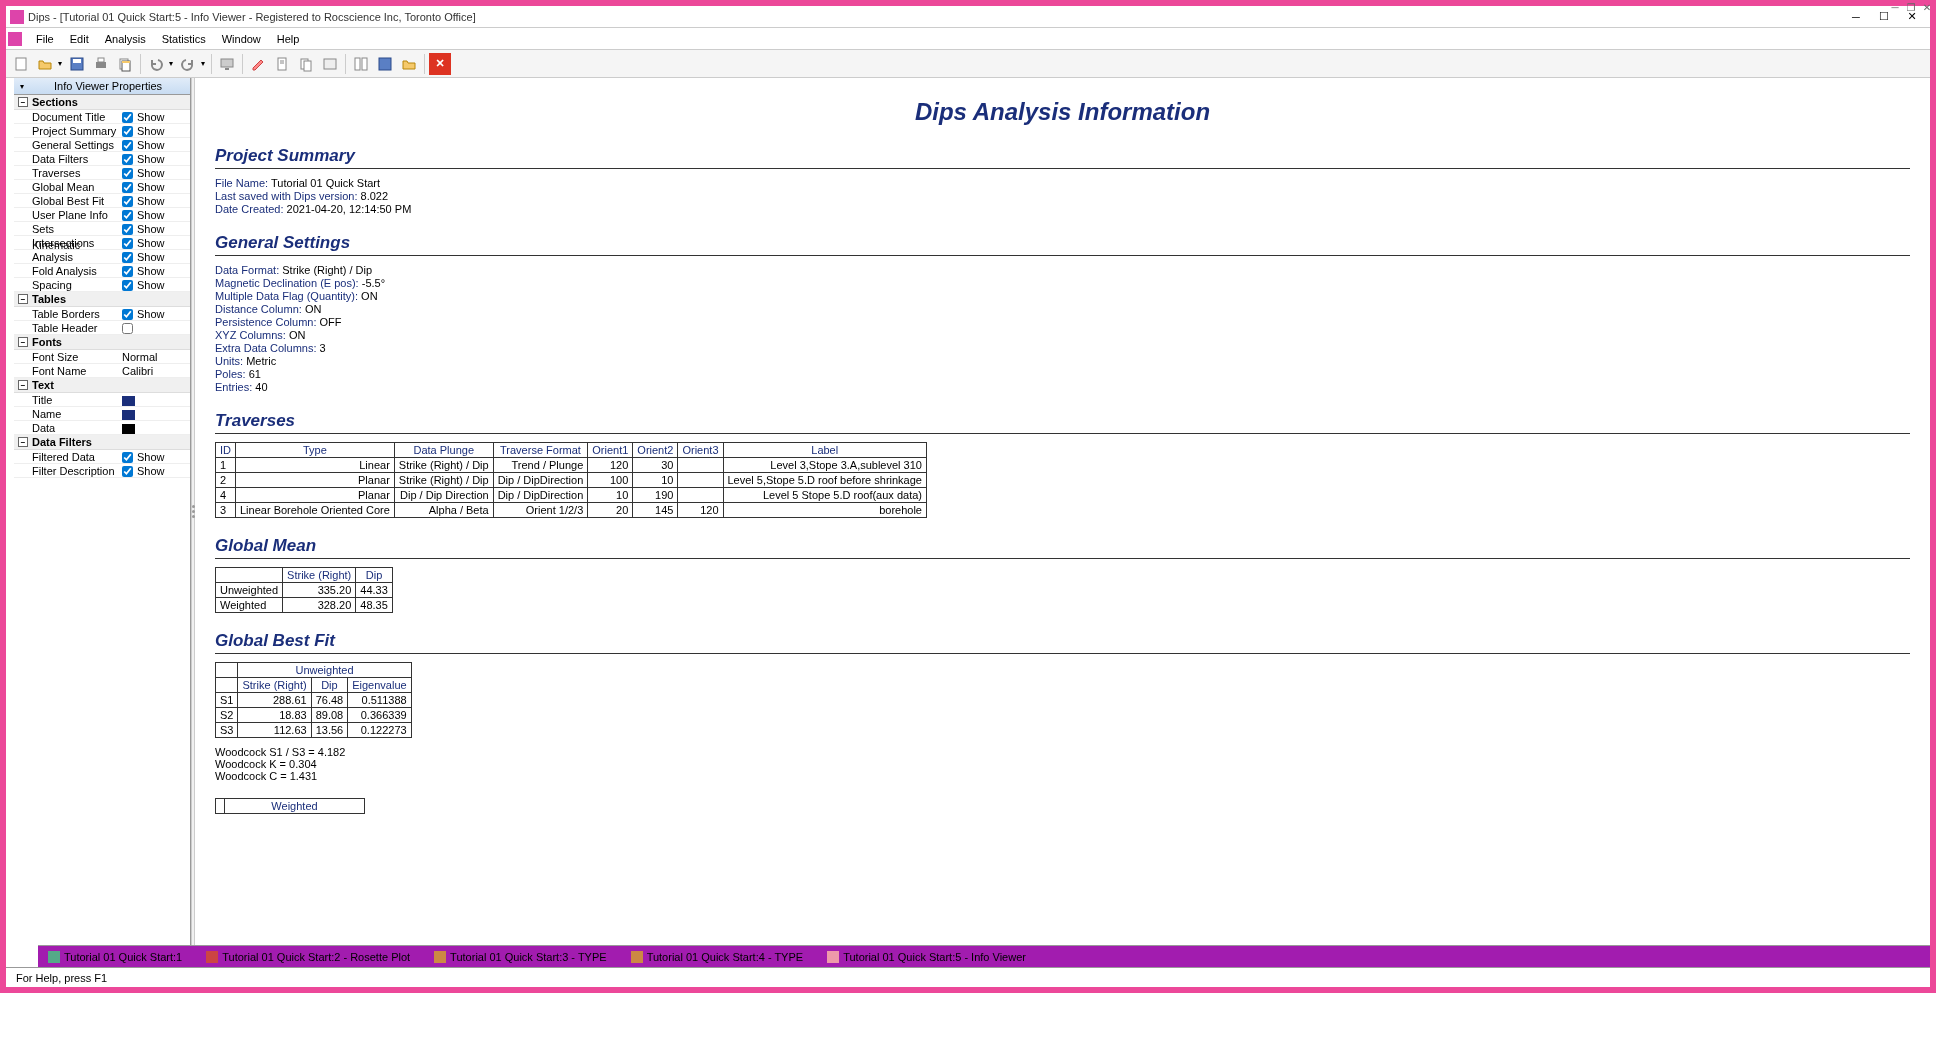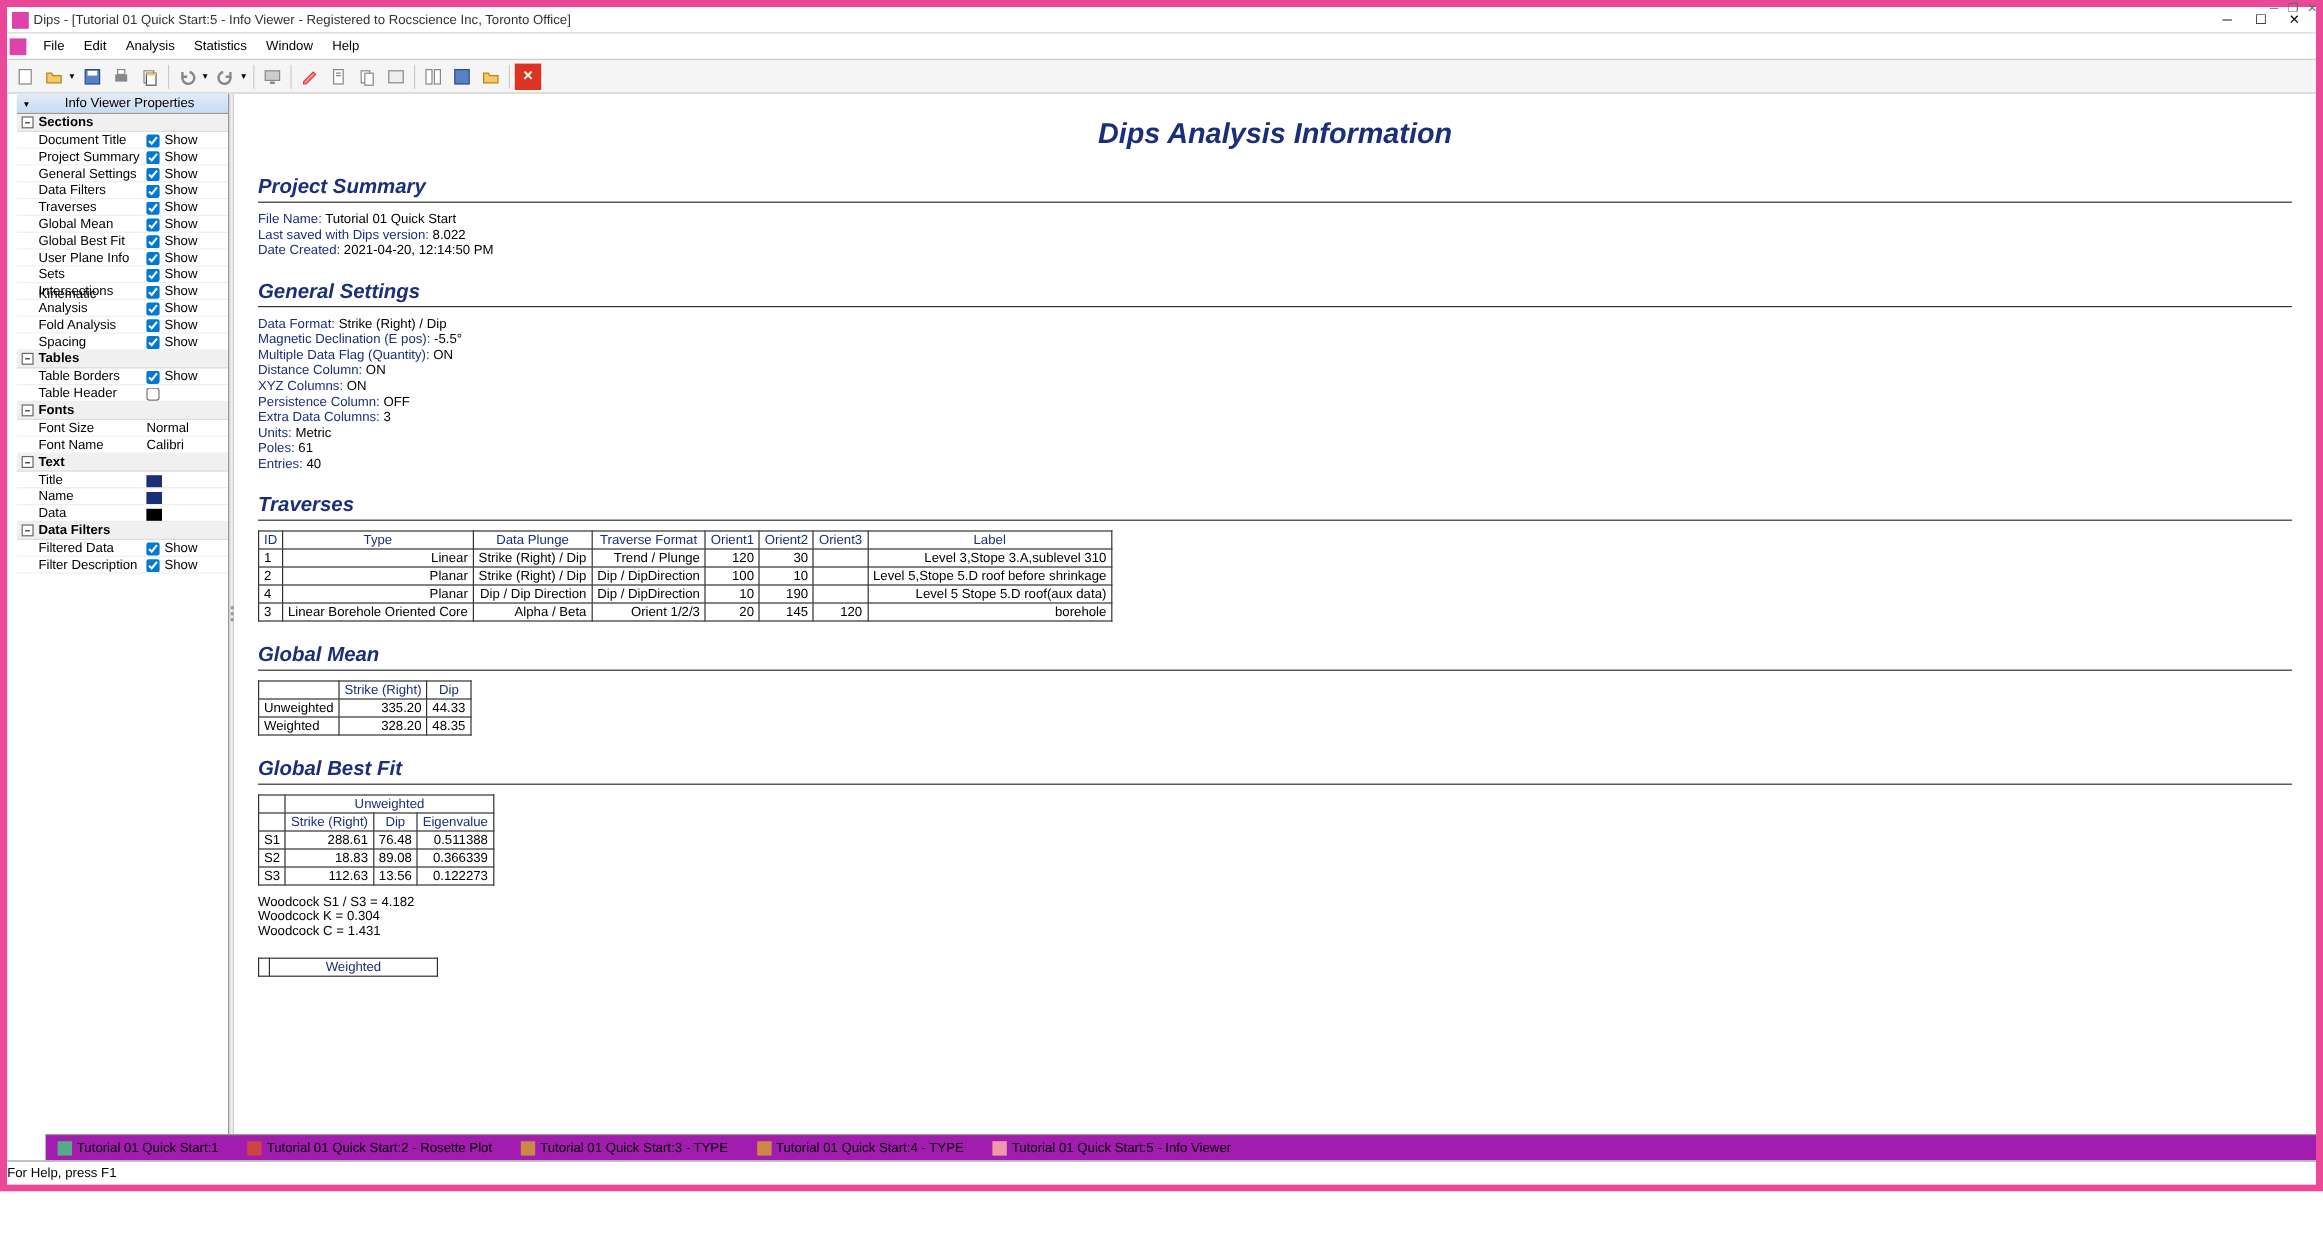--- a/index.html
+++ b/index.html
@@ -38,21 +38,21 @@
 .info-key { color: #1a2e7a; }
 .info-val { color: #000; }
 table.data { border-collapse: collapse; font-size: 11px; margin: 8px 0; }
 table.data th, table.data td { border: 1px solid #333; padding: 1px 4px; text-align: right; }
 table.data th { color: #1a2e7a; background: #fff; text-align: center; font-weight: normal; }
 table.data td.left { text-align: left; }
 .woodcock { font-size: 11px; margin-top: 6px; }
 .tabs { height: 22px; background: #a21caf; border-top: 1px solid #999; display: flex; align-items: center; padding: 0 4px; gap: 12px; margin-left: 32px; }
 .tab { display: flex; align-items: center; gap: 4px; padding: 2px 6px; cursor: pointer; font-size: 11px; }
 .tab-icon { width: 12px; height: 12px; display: inline-block; }
-.statusbar { height: 20px; background: #fff; border-top: 1px solid #999; display: flex; align-items: center; padding: 0 0; font-size: 11px; }
+.statusbar { height: 20px; background: #fff; border-top: 1px solid #999; display: flex; align-items: center; padding: 0 10px; font-size: 11px; }
 .splitter { width: 4px; background: #f0f0f0; cursor: ew-resize; border-left:1px solid #ccc; border-right:1px solid #ccc; display:flex; flex-direction:column; justify-content:center; align-items:center; gap:2px;}
 .splitter-grip { width:3px; height:3px; background:#999; border-radius:50%; }
 .sub-controls { position: absolute; right: 2px; top: 0px; display: flex; gap: 2px; }
 .sub-btn { width: 14px; height: 14px; font-size: 10px; display: flex; align-items:center; justify-content:center; cursor:pointer; color: #666; }
 svg { display:block; }
 </style>
 </head>
 <body>
 
 <div class="window">
@@ -383,22 +383,22 @@
       <div class="info-line"><span class="info-key">File Name:</span><span class="info-val"> Tutorial 01 Quick Start</span></div>
       <div class="info-line"><span class="info-key">Last saved with Dips version:</span><span class="info-val"> 8.022</span></div>
       <div class="info-line"><span class="info-key">Date Created:</span><span class="info-val"> 2021-04-20, 12:14:50 PM</span></div>
 
       <h2>General Settings</h2>
       <div id="gs-items">
           <div class="info-line"><span class="info-key">Data Format:</span><span class="info-val"> Strike (Right) / Dip</span></div>
           <div class="info-line"><span class="info-key">Magnetic Declination (E pos):</span><span class="info-val"> -5.5°</span></div>
           <div class="info-line"><span class="info-key">Multiple Data Flag (Quantity):</span><span class="info-val"> ON</span></div>
           <div class="info-line"><span class="info-key">Distance Column:</span><span class="info-val"> ON</span></div>
+          <div class="info-line"><span class="info-key">Persistence Column:</span><span class="info-val"> OFF</span></div>
           <div class="info-line"><span class="info-key">XYZ Columns:</span><span class="info-val"> ON</span></div>
-          <div class="info-line"><span class="info-key">Persistence Column:</span><span class="info-val"> OFF</span></div>
           <div class="info-line"><span class="info-key">Extra Data Columns:</span><span class="info-val"> 3</span></div>
           <div class="info-line"><span class="info-key">Units:</span><span class="info-val"> Metric</span></div>
           <div class="info-line"><span class="info-key">Poles:</span><span class="info-val"> 61</span></div>
           <div class="info-line"><span class="info-key">Entries:</span><span class="info-val"> 40</span></div>
         </div>
 
       <h2>Traverses</h2>
       <table class="data">
           <thead>
             <tr id="trav-head">

